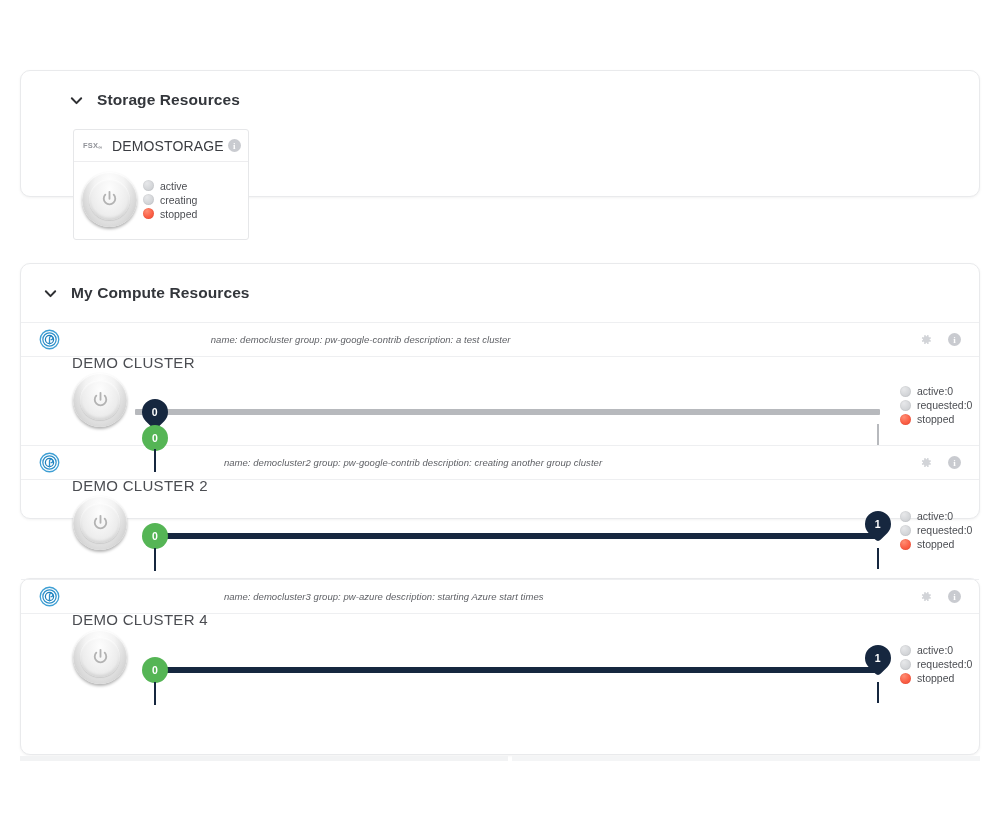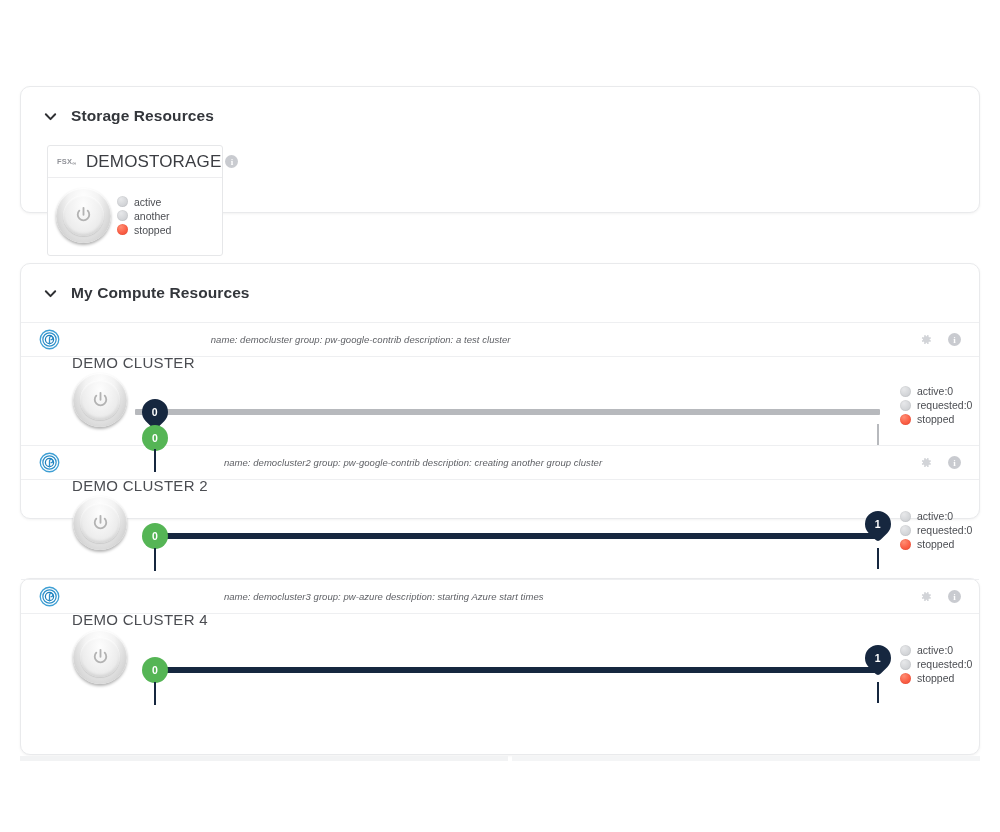--- a/index.html
+++ b/index.html
@@ -71,21 +71,21 @@
     font-weight: bold;
     color: #7d7f86;
     letter-spacing: .2px;
     margin-right: 10px;
     white-space: nowrap;
     font-family: "Liberation Sans", sans-serif;
     opacity: .85;
   }
   .fsx-logo .sub { font-size: 5.5px; vertical-align: -1px; letter-spacing:-.2px;}
   .storage-name {
-    font-size: 17px;
+    font-size: 14px;
     color: #3b3d42;
     letter-spacing: .15px;
     white-space: nowrap;
   }
   .info-circ {
     width: 13px; height: 13px;
     border-radius: 50%;
     background: #c9cbd0;
     color: #ffffff;
     font-size: 9px;
@@ -229,21 +229,21 @@
     display: flex;
     flex-direction: column;
     gap: 2px;
   }
 </style>
 </head>
 <body>
 
 <div id="page">
 
-  <div class="card" id="card-storage" style="top:86px; height:127px;">
+  <div class="card" id="card-storage" style="top:70px; height:127px;padding-left:26px;">
 
     <div class="panel-head">
       <span class="chevron">
         <svg viewBox="0 0 16 16" width="15" height="15" aria-hidden="true">
           <path d="M3 5.6 L8 10.8 L13 5.6" fill="none" stroke="currentColor" stroke-width="2.1" stroke-linecap="round" stroke-linejoin="round"></path>
         </svg>
       </span>
       <span class="panel-title">Storage Resources</span>
     </div>
 
@@ -265,21 +265,21 @@
               </svg>
             </div>
           </div>
           <div class="legend">
             <div class="legend-row">
               <span class="dot"></span>
               <span class="legend-label">active</span>
             </div>
             <div class="legend-row">
               <span class="dot"></span>
-              <span class="legend-label">another</span>
+              <span class="legend-label">creating</span>
             </div>
             <div class="legend-row">
               <span class="dot red"></span>
               <span class="legend-label">stopped</span>
             </div>
           </div>
         </div>
       </div>
     </div>
   </div>

